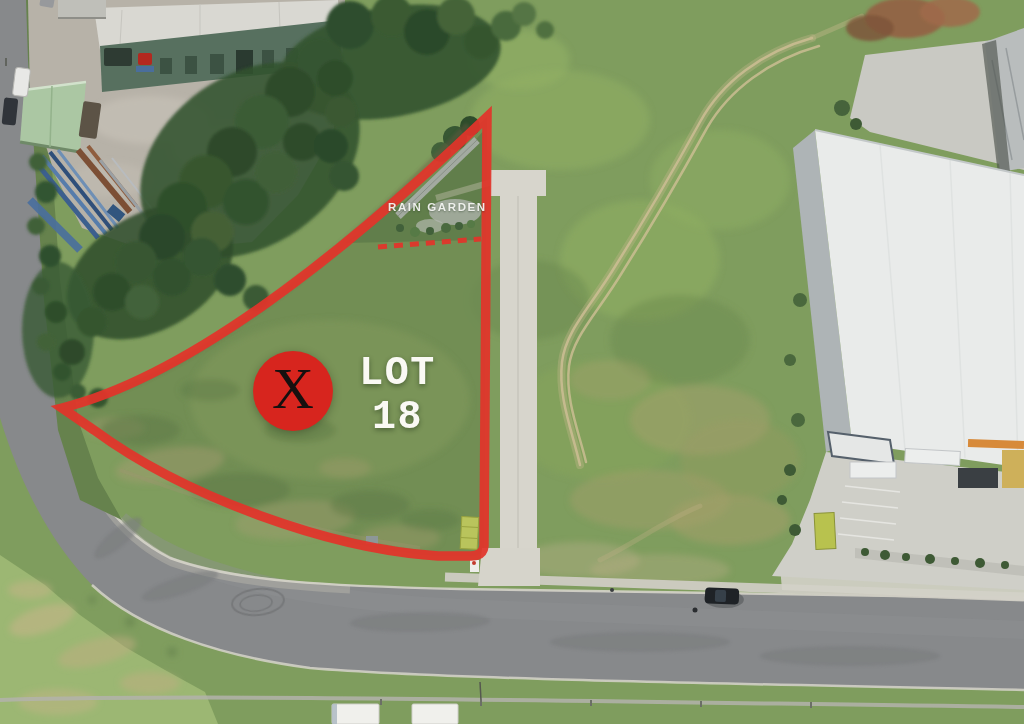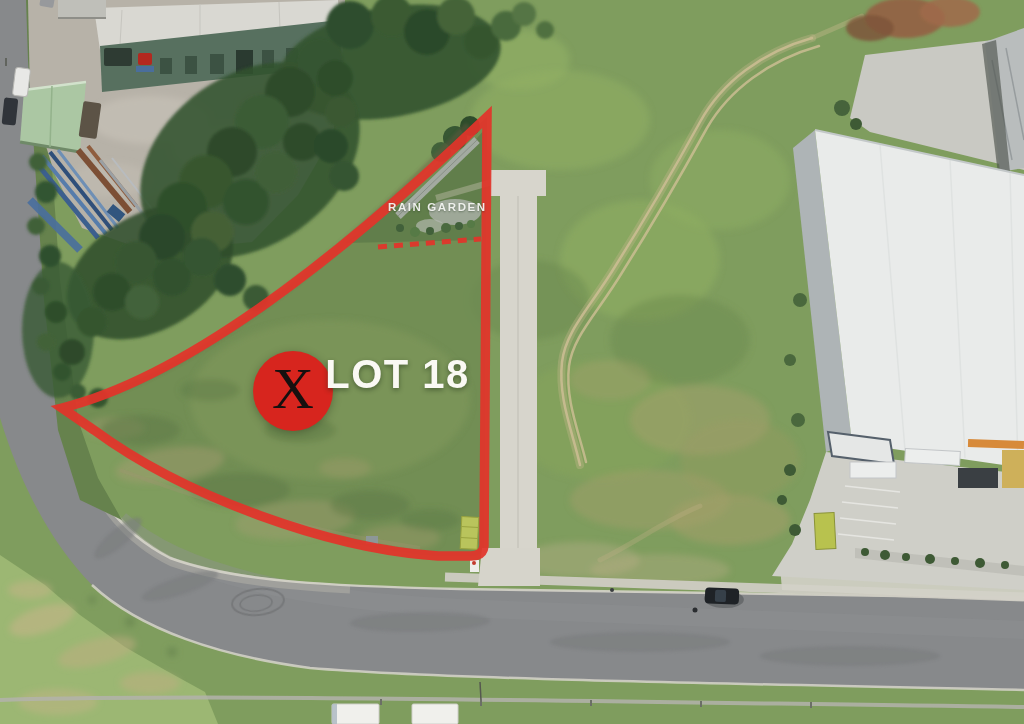--- a/index.html
+++ b/index.html
@@ -3,21 +3,21 @@
 <meta charset="utf-8">
 <style>
   html,body{margin:0;padding:0;background:#222;}
   .scene{position:relative;width:1024px;height:724px;overflow:hidden;background:#7f9d5e;
          font-family:"Liberation Sans",sans-serif;}
   .scene svg{position:absolute;left:0;top:0;}
   .overlay{position:absolute;z-index:5;}
   .rain-garden{left:388px;top:201px;color:rgba(242,244,240,.96);font-size:11.5px;
                letter-spacing:1.6px;font-weight:700;text-shadow:0 1px 2px rgba(40,60,35,.45);}
   .lot-block{left:325px;top:352px;width:145px;text-align:center;}
-  .lot-title{font-family:Liberation Sans, sans-serif;font-weight:700;font-size:40px;line-height:44px;
+  .lot-title{font-family:Liberation Mono, monospace;font-weight:700;font-size:40px;line-height:44px;
              color:#faf9f4;letter-spacing:1.5px;text-shadow:0 2px 5px rgba(20,35,15,.45);}
   .lot-area{font-size:23px;color:#f3f2ec;letter-spacing:1px;line-height:26px;
             text-shadow:0 1px 4px rgba(20,35,15,.5);}
   .logo{left:253px;top:351px;width:80px;height:80px;border-radius:50%;background:#d7251e;
         display:flex;align-items:center;justify-content:center;
         box-shadow:0 2px 8px rgba(30,40,20,.35);}
   .logo span{font-family:"Liberation Serif",serif;font-size:58px;line-height:1;color:#16100f;
              transform:translateY(-2px);}
 </style>
 </head>

